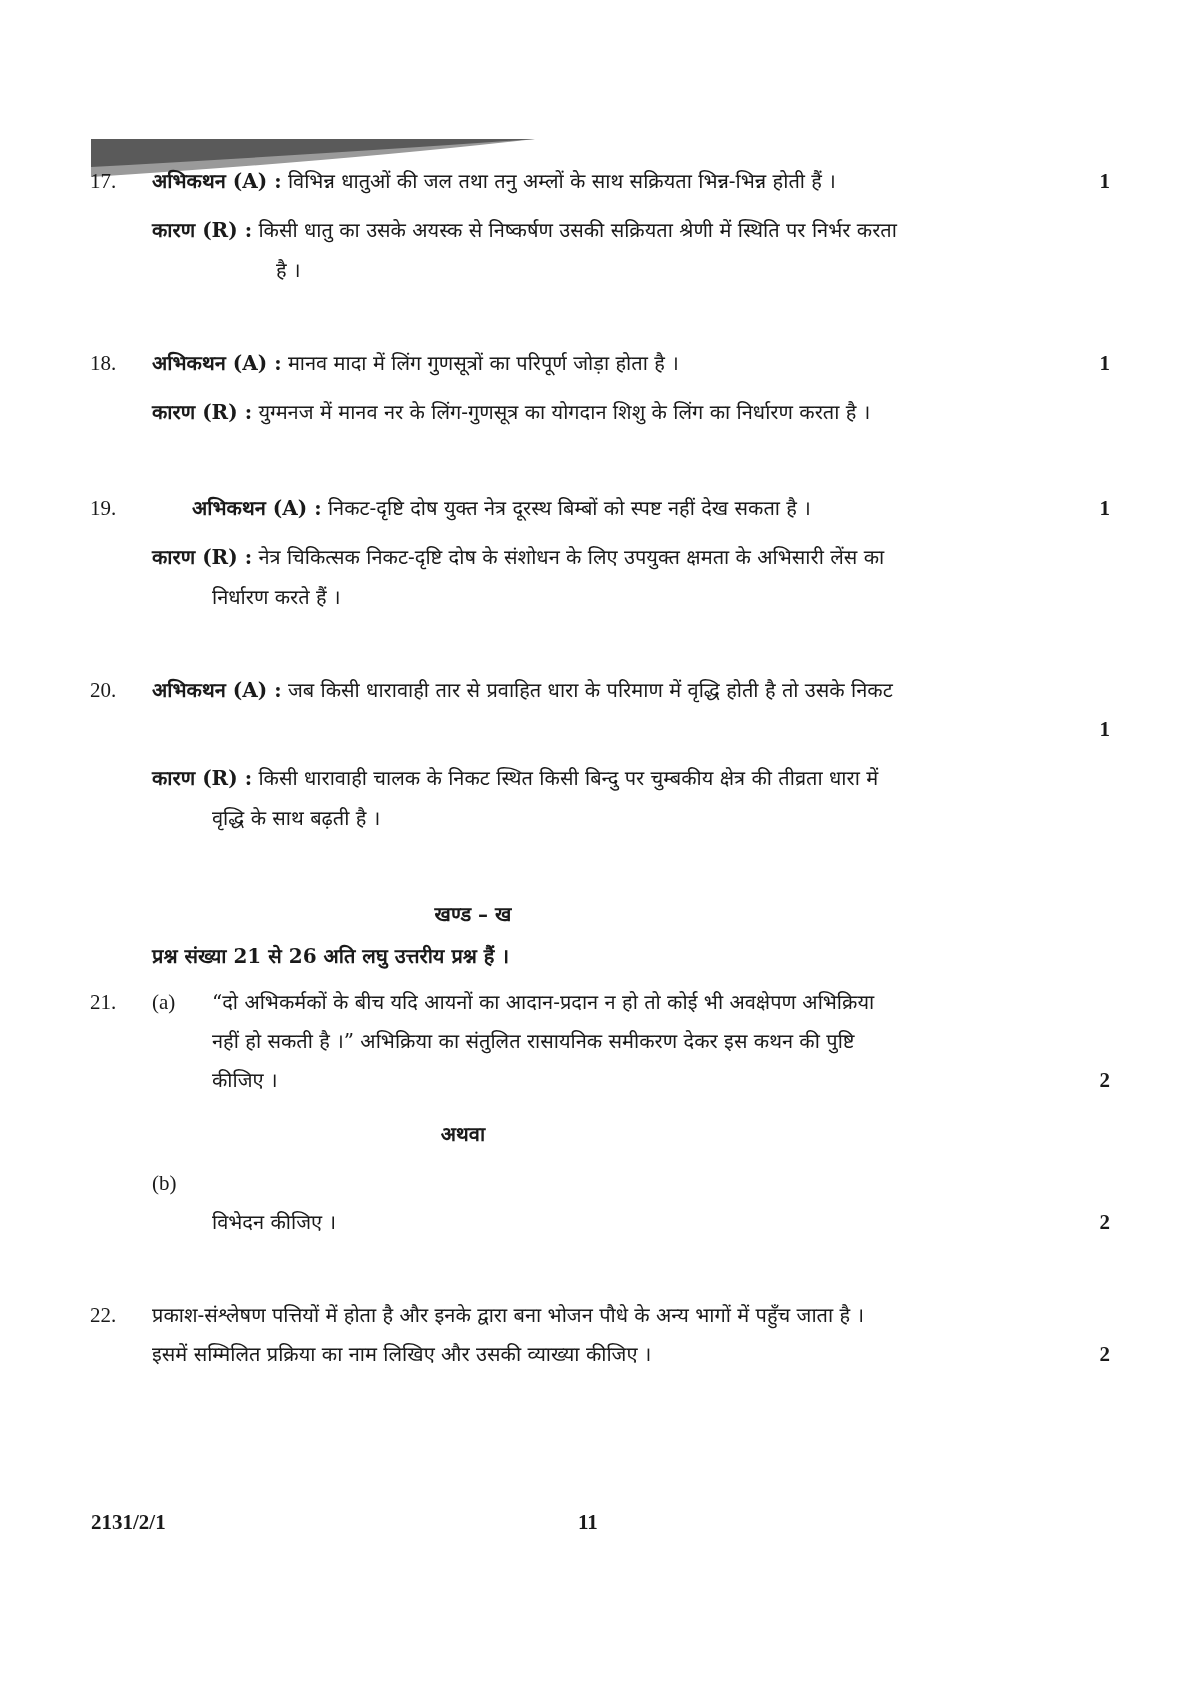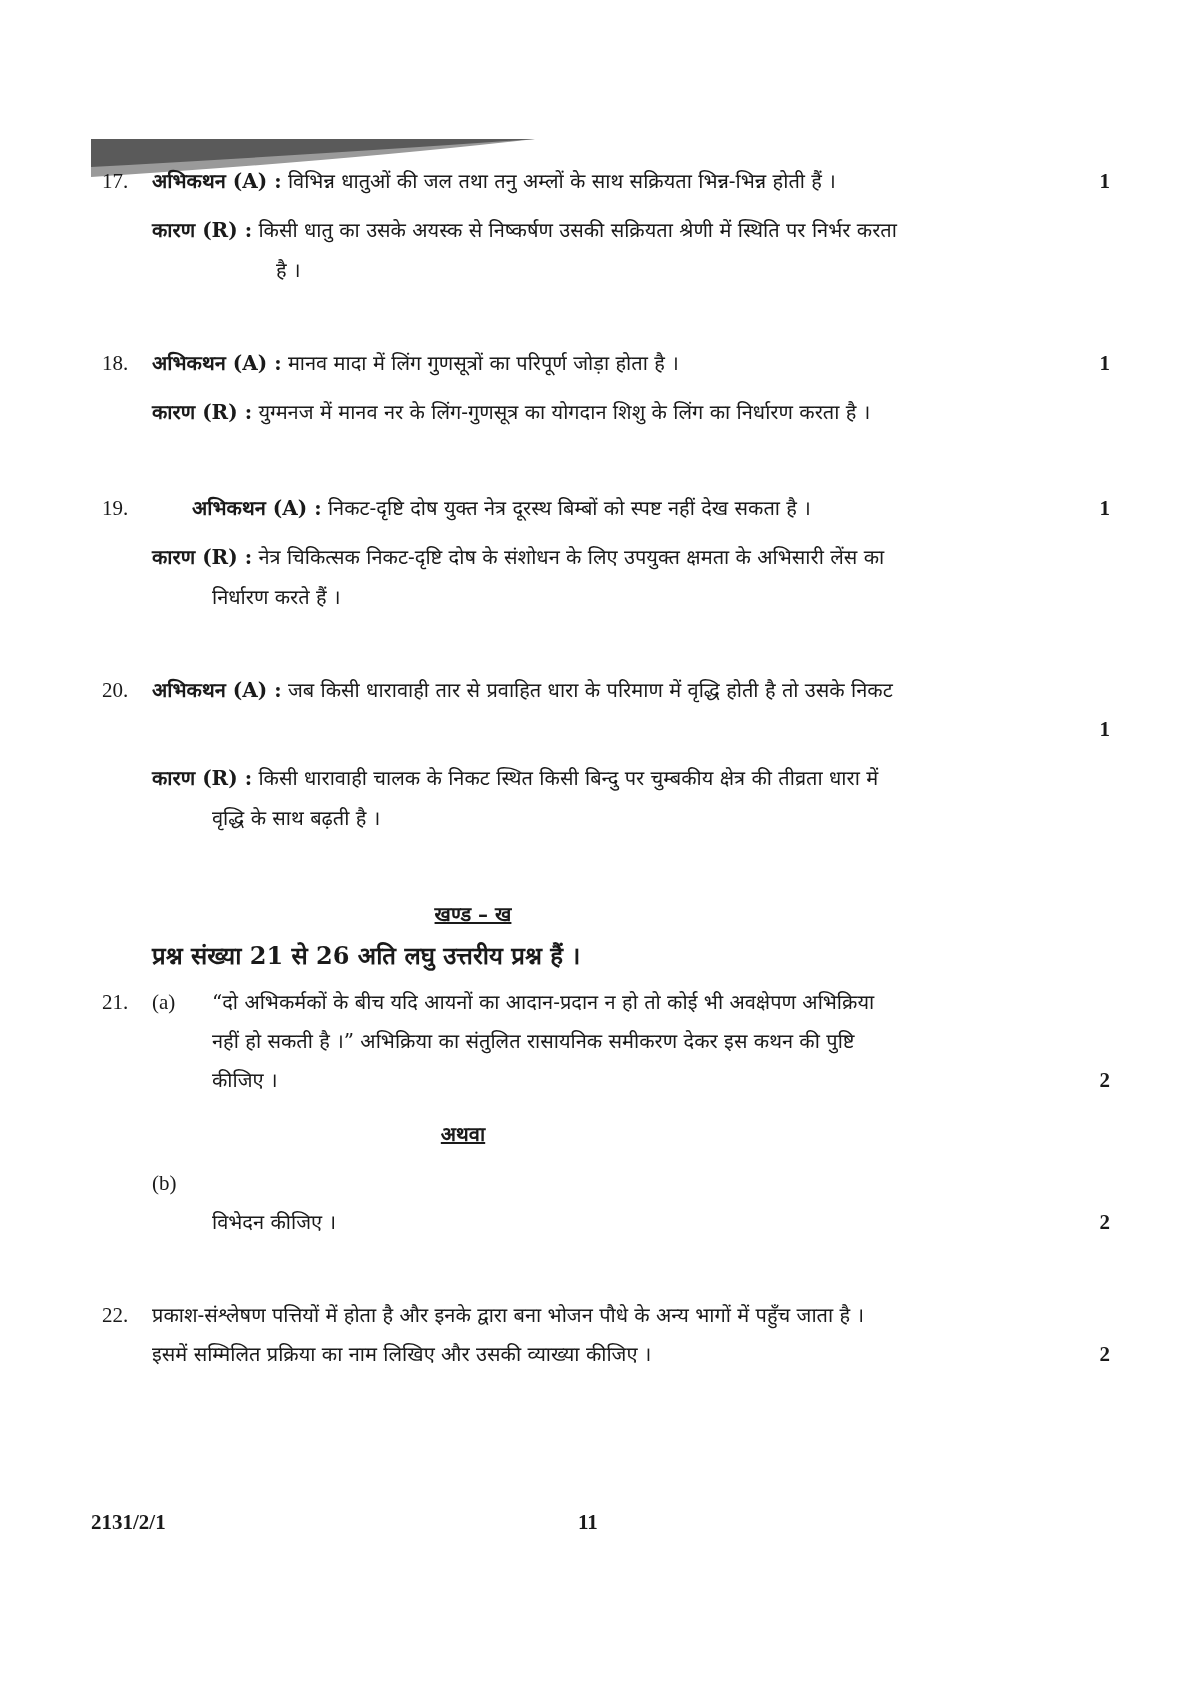--- a/index.html
+++ b/index.html
@@ -1,26 +1,26 @@
 <!DOCTYPE html>
 <html><head>
 <meta charset="utf-8">
 <style>
   html, body { margin: 0; padding: 0; background: #ffffff; }
   body { width: 1190px; height: 1683px; position: relative; overflow: hidden;
          font-family: "DejaVu Serif", "Liberation Serif", serif; color: #1a1a1a; }
   .page { position: absolute; left: 0; top: 0; width: 1190px; height: 1683px; }
   .header-bar { position: absolute; left: 91px; top: 139px; width: 444px; height: 38px; }
   .q { position: absolute; left: 90px; width: 1020px; font-size: 20px; line-height: 40px; }
-  .qnum { position: absolute; left: 12px; top: 0; width: 50px; font-family: "Liberation Serif", serif; font-size: 21px; }
+  .qnum { position: absolute; left: 0; top: 0; width: 50px; font-family: "Liberation Serif", serif; font-size: 21px; }
   .line { position: absolute; white-space: nowrap; }
   .lbl { font-weight: bold; }
   .marks { position: absolute; right: 0; font-weight: bold; font-family: "Liberation Serif", serif; font-size: 21px; }
-  .center { position: absolute; left: 0; width: 946px; text-align: center; font-weight: bold; font-size: 20px; text-decoration: underline; }
-  .instr { position: absolute; left: 152px; font-weight: bold; font-size: 24px; }
+  .center { position: absolute; left: 0; width: 946px; text-align: center; font-weight: bold; font-size: 20px; }
+  .instr { position: absolute; left: 152px; font-weight: bold; font-size: 20px; }
   .sub { position: absolute; font-family: "Liberation Serif", serif; font-size: 21px; }
   .footer { position: absolute; top: 1510px; font-weight: bold; font-family: "Liberation Serif", serif; font-size: 21px; }
 </style>
 </head>
 <body>
 
 <div class="page">
 
   <svg class="header-bar" viewBox="0 0 444 38" preserveAspectRatio="none">
     <path d="M0,0 L444,0 Q250,22 0,38 Z" fill="#9a9a9a"></path>

